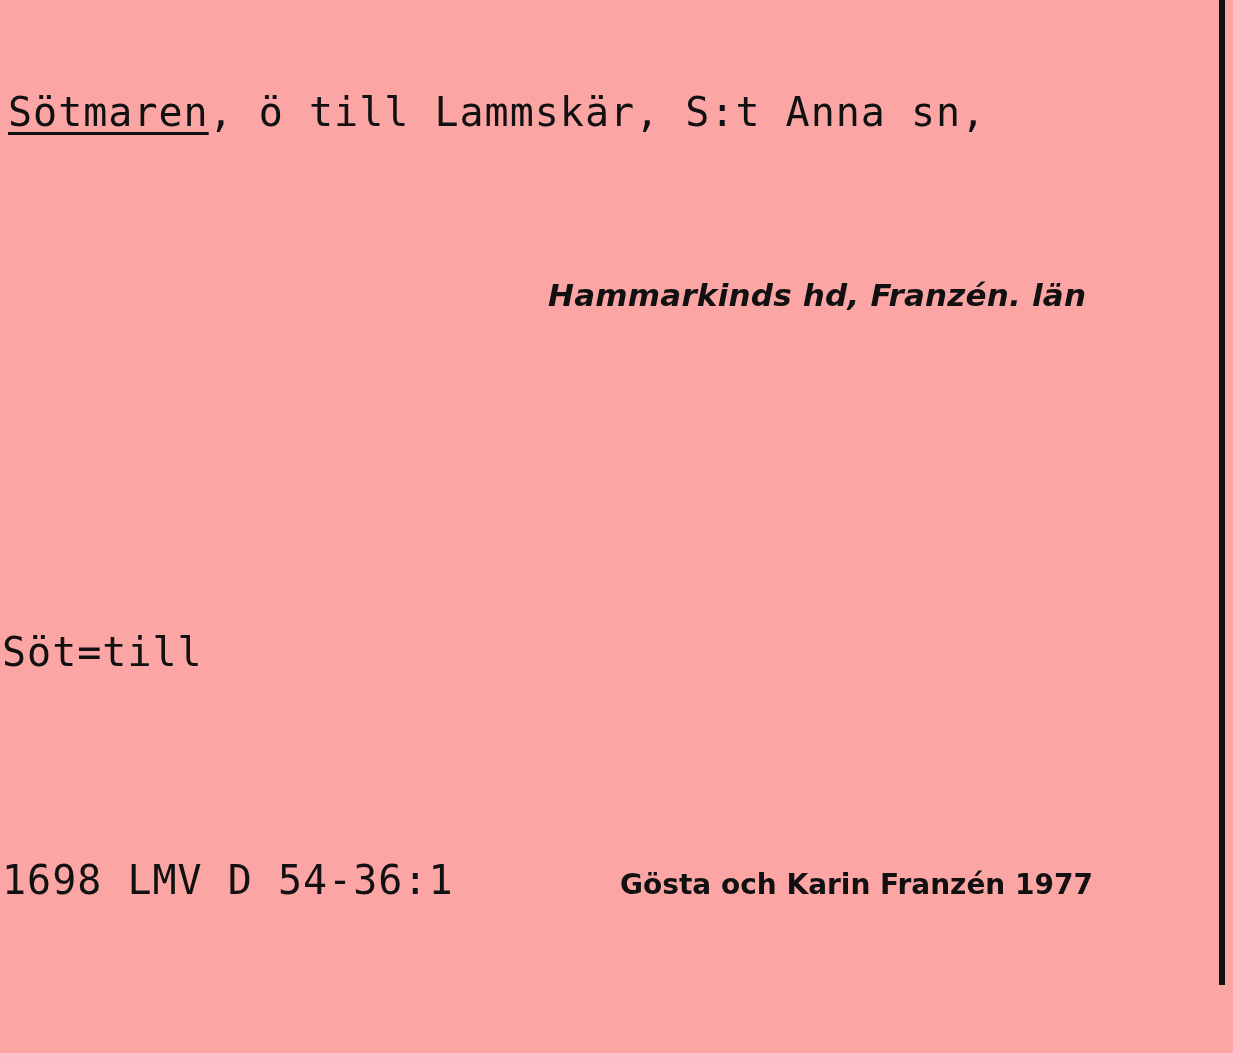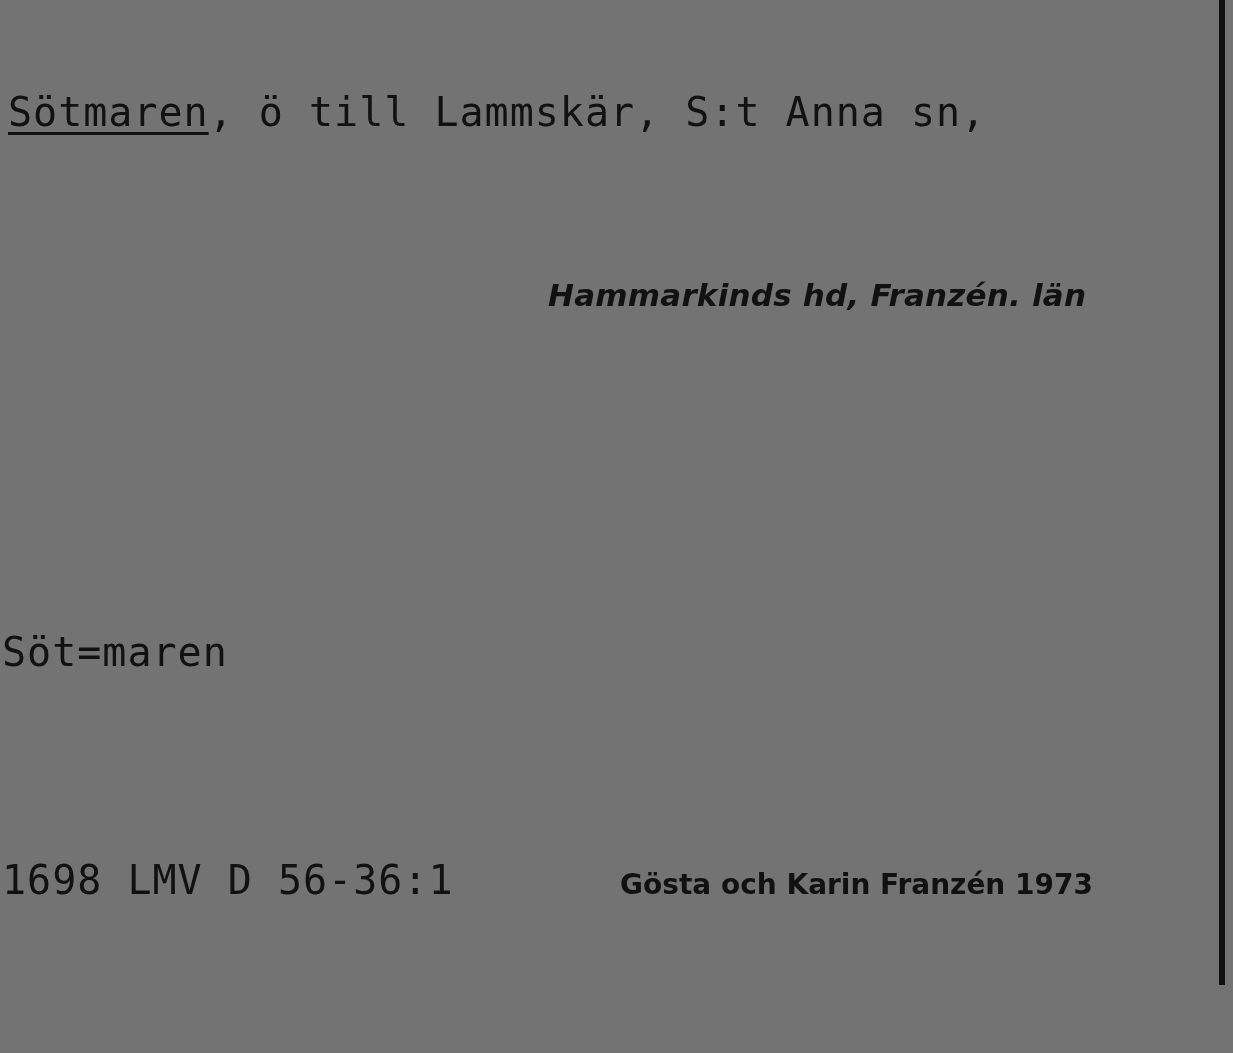--- a/index.html
+++ b/index.html
@@ -4,21 +4,21 @@
 <style>
   html, body {
     margin: 0;
     padding: 0;
     background: #ffffff;
   }
   #card {
     position: relative;
     width: 1233px;
     height: 1053px;
-    background: #737373;
+    background: #fca5a5;
     overflow: hidden;
   }
   .typed {
     font-family: "DejaVu Sans Mono", "Liberation Mono", monospace;
     color: #111111;
     letter-spacing: 1px;
     white-space: pre;
   }
   #headline {
     position: absolute;
@@ -76,23 +76,23 @@
 </head>
 <body>
 
 <div id="card">
 
   <div id="headline" class="typed"><span class="underlined">Sötmaren</span><span>, ö till Lammskär, S:t Anna sn,</span></div>
 
   <div id="district">Hammarkinds hd, Franzén. län</div>
 
   <div id="body-block" class="typed">
-    <div class="line">Söt=maren</div>
-    <div class="line">1698 LMV D 56-36:1</div>
+    <div class="line">Söt=till</div>
+    <div class="line">1698 LMV D 54-36:1</div>
     
     
   </div>
 
-  <div id="credit">Gösta och Karin Franzén 1973</div>
+  <div id="credit">Gösta och Karin Franzén 1977</div>
 
   <div id="right-rule"></div>
 
 </div>
 
 </body></html>

